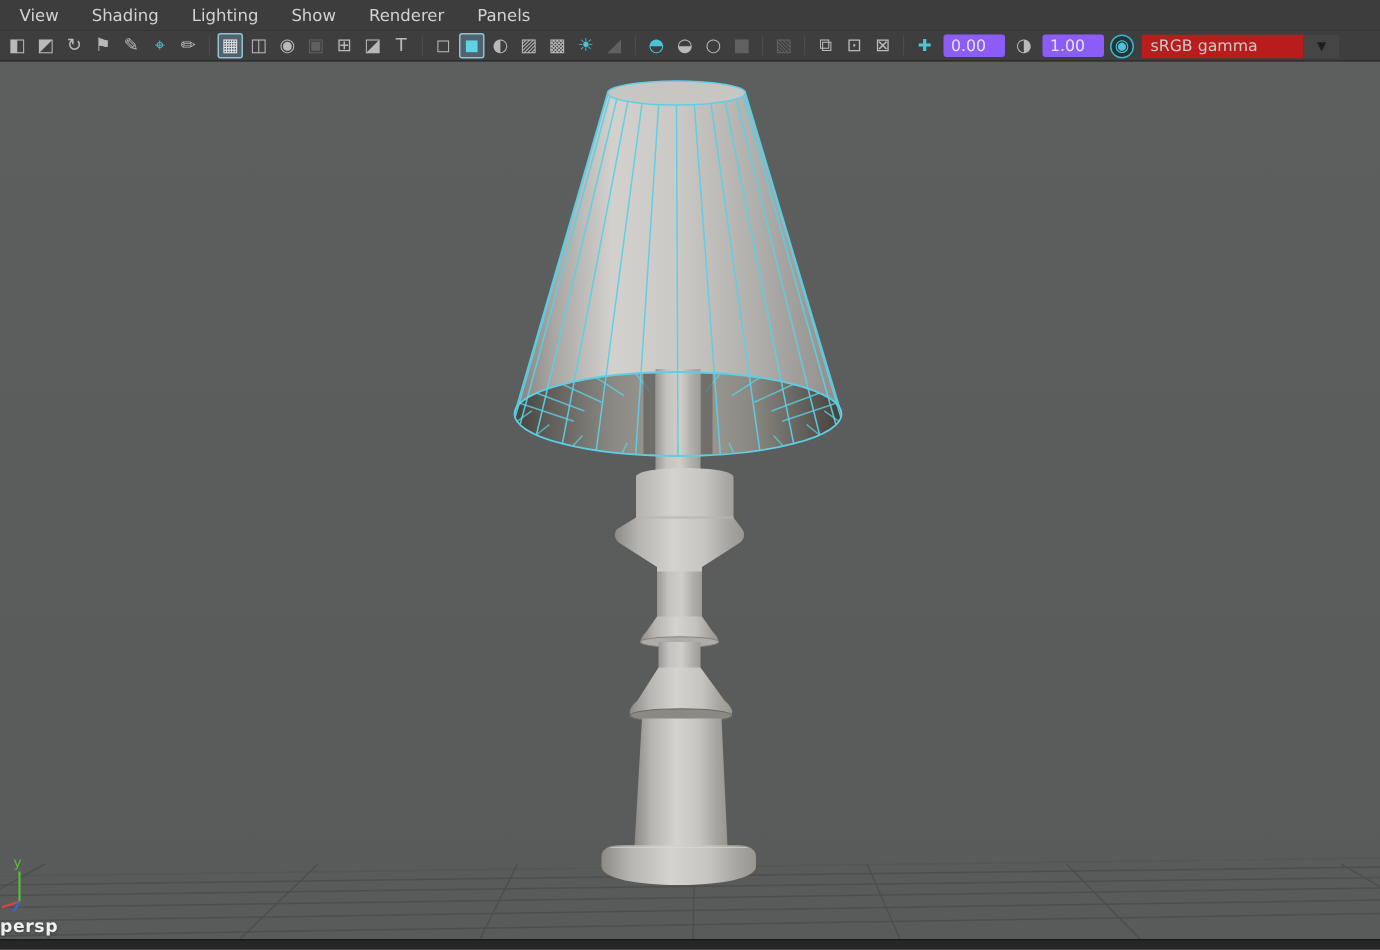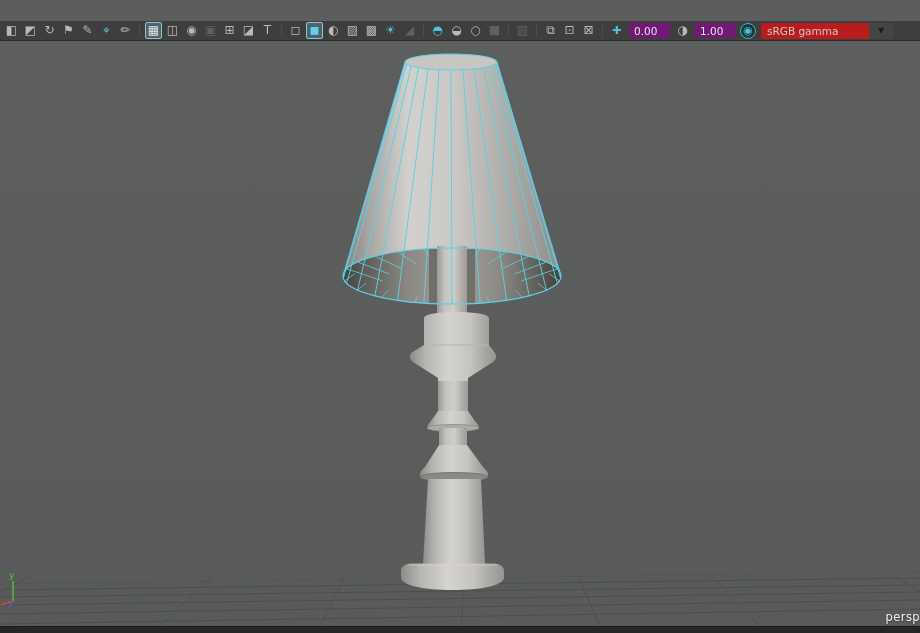--- a/index.html
+++ b/index.html
@@ -21,45 +21,53 @@
           border-radius:2px; cursor:default; }
   .icon.small { font-size:11px; }
   .icon.teal { color:#4cc3d6; }
   .icon.disabled { color:#7d7d7d; opacity:.55; }
   .icon.active { background:#50626c; border:1px solid #8ec4d2; color:#e2e2e2; }
   .icon.active.teal { color:#5fd2e6; }
   .icon.ring { border:1px solid #3db6c8; border-radius:9px; background:#21343a;
                color:#4cc3d6; width:16px; height:16px; font-size:11px; }
   .sep { width:1px; height:13px; background:#2b2b2b; border-right:1px solid #4c4c4c;
          margin:0 4px; }
-  .tfield { width:41px; height:15px; background:#701a75; border:none; border-radius:2px;
+  .tfield { width:41px; height:15px; background:#8b5cf6; border:none; border-radius:2px;
             color:#e3e3e3; font-size:10.5px; font-family:"DejaVu Sans",sans-serif;
             padding:0 5px; margin:0 3px; }
   .dropdown { display:flex; align-items:center; height:16px; margin-left:4px;
               border-radius:2px; overflow:hidden; cursor:default; }
   .dropdown .dd-text { width:108px; height:16px; background:#b91c1c; color:#c9c9c9;
                        font-size:10.5px; line-height:16px; padding-left:6px; }
   .dropdown .dd-arrow { width:24px; height:16px; background:#454545; color:#1e1e1e;
                         font-size:8px; display:flex; align-items:center; justify-content:center; }
 
   
   .viewport { position:absolute; top:42px; left:0; right:0; bottom:0;
               background:linear-gradient(#5d5f5f, #595b5b); }
   .viewport svg { position:absolute; top:0; left:0; }
-  .persp-label { position:absolute; left:0; right:0; bottom:9px; text-align:right;
-                 color:#efefef; font-size:11.5px; font-weight:normal; letter-spacing:.4px;
+  .persp-label { position:absolute; left:0; right:0; bottom:9px; text-align:left;
+                 color:#efefef; font-size:11.5px; font-weight:bold; letter-spacing:.4px;
                  text-shadow:0 1px 2px rgba(0,0,0,.4); pointer-events:none; }
   .bottom-bar { position:absolute; left:0; right:0; bottom:0; height:7px;
                 background:#262626; border-top:1px solid #1a1a1a; z-index:5; }
 </style>
 </head>
 <body>
 
 <div class="window">
 
+  <div class="menubar">
+    <span class="menu-item">View</span>
+    <span class="menu-item">Shading</span>
+    <span class="menu-item">Lighting</span>
+    <span class="menu-item">Show</span>
+    <span class="menu-item">Renderer</span>
+    <span class="menu-item">Panels</span>
+  </div>
 
   <div class="toolbar">
     <span class="icon">◧</span>
     <span class="icon">◩</span>
     <span class="icon">↻</span>
     <span class="icon">⚑</span>
     <span class="icon">✎</span>
     <span class="icon teal">⌖</span>
     <span class="icon">✏</span>
     <span class="sep"></span>

